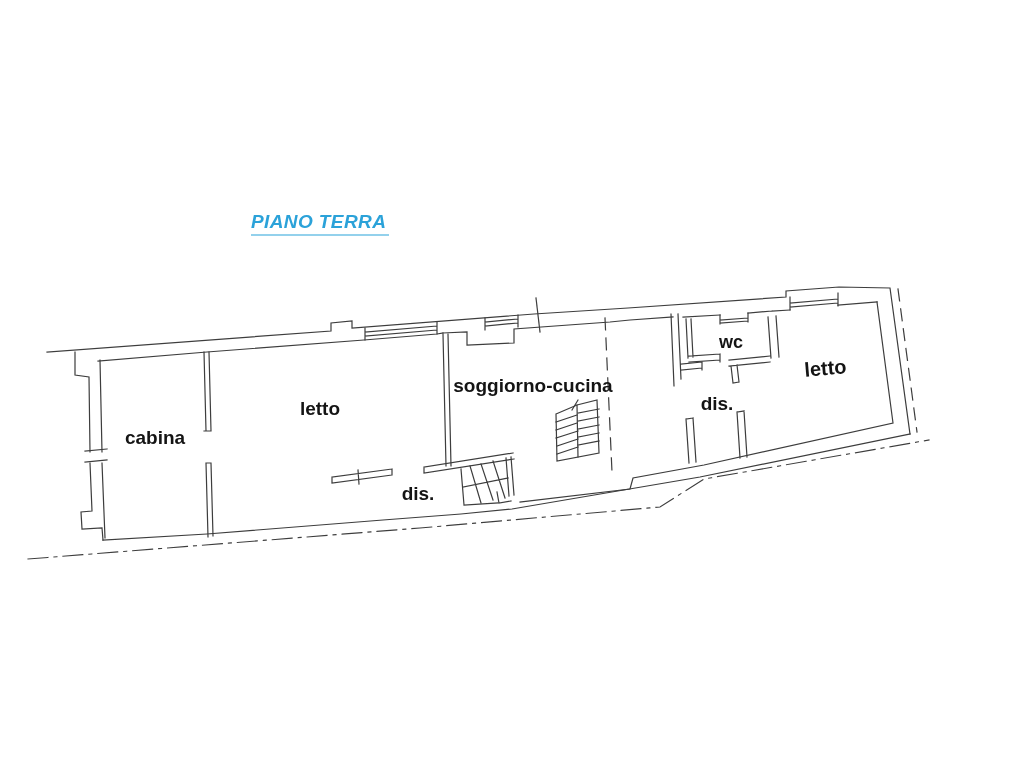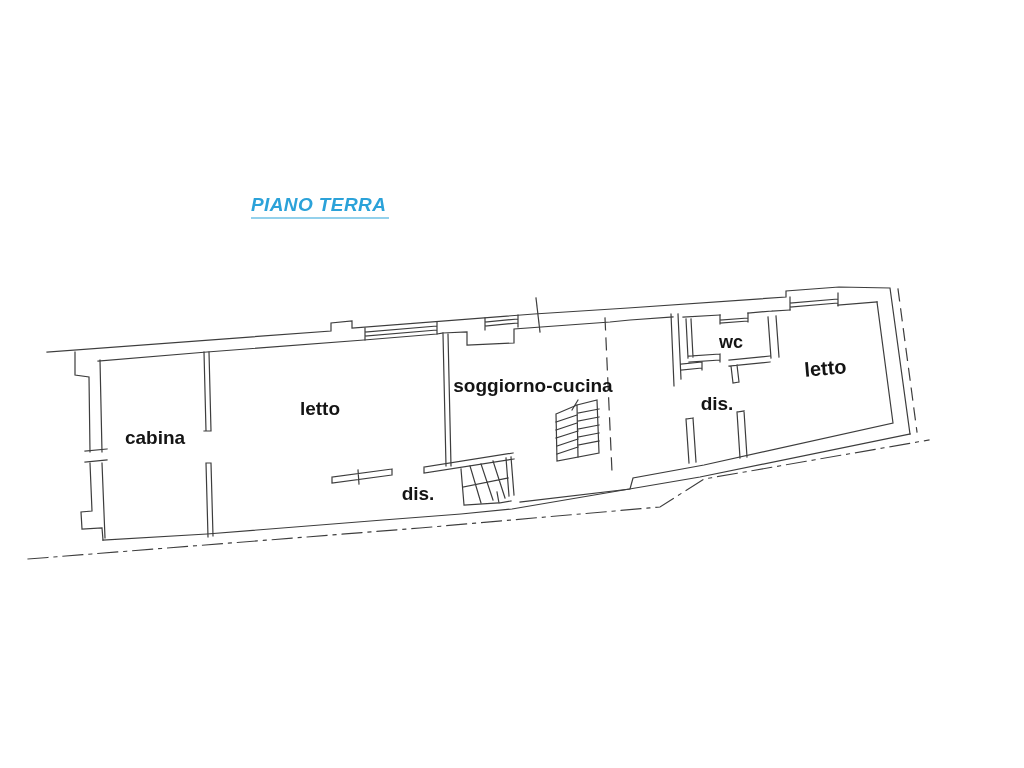--- a/index.html
+++ b/index.html
@@ -1,19 +1,19 @@
 <!DOCTYPE html>
 <html><head>
 <meta charset="utf-8">
 <style>
   html,body{margin:0;padding:0;background:#ffffff;}
   body{width:1024px;height:768px;overflow:hidden;font-family:"Liberation Sans",sans-serif;}
   .page{position:relative;width:1024px;height:768px;background:#ffffff;}
   .plan-title{
-    position:absolute;left:251px;top:194px;
+    position:absolute;left:251px;top:211px;
     font-family:"Liberation Sans",sans-serif;
     font-style:italic;font-weight:700;font-size:19px;letter-spacing:.4px;
     color:#2ba2d9;
     border-bottom:2px solid #93d1ec;
     padding:0 3px 1px 0;
   }
   svg.plan{position:absolute;left:0;top:0;}
   svg.plan path{fill:none;stroke:#3d3d3d;stroke-width:1.2;stroke-linecap:square;stroke-linejoin:miter;}
   svg.plan path.dash{stroke-dasharray:12 8;}
   svg.plan path.dashdot{stroke-dasharray:20 6 3 6;stroke-width:1.1;}

